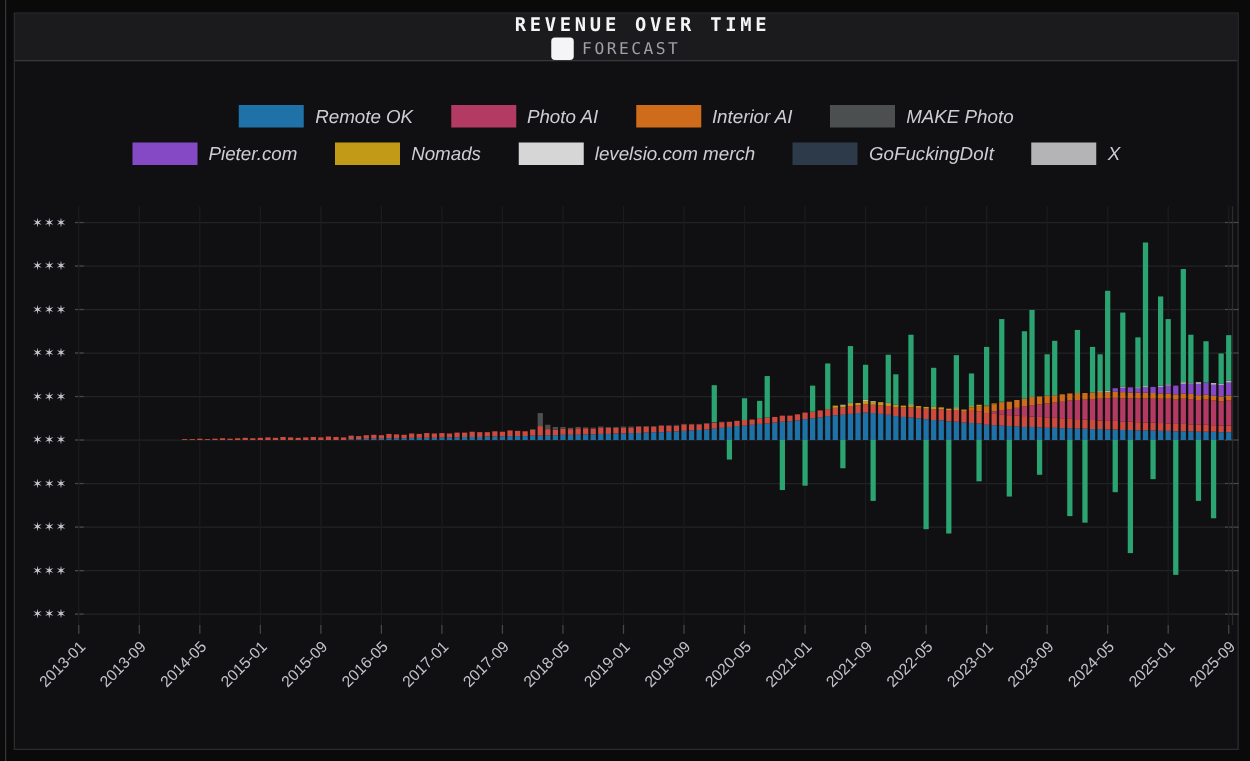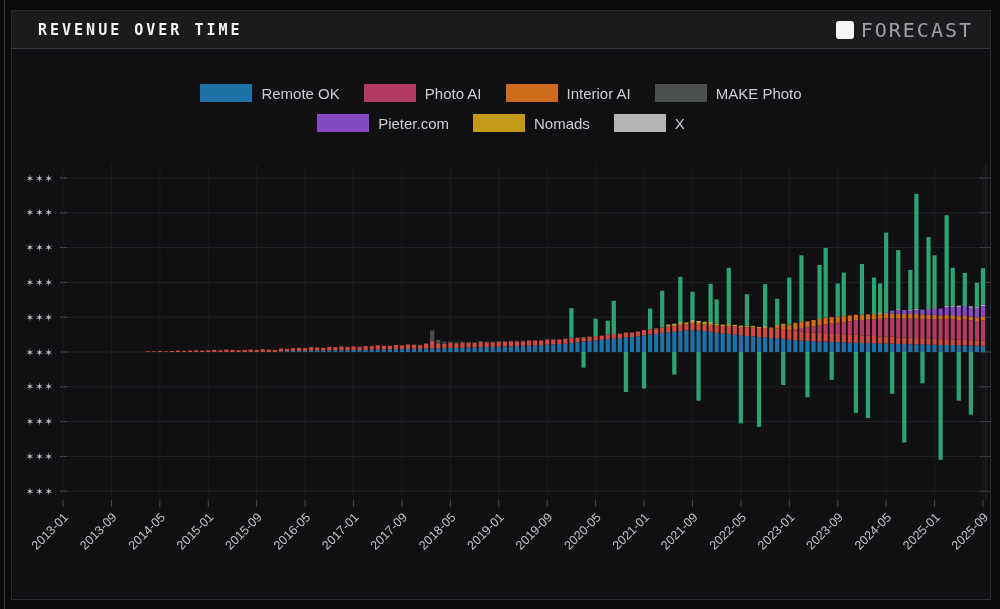--- a/index.html
+++ b/index.html
@@ -3,30 +3,30 @@
 <meta charset="utf-8">
 <style>
   html,body{margin:0;padding:0;background:#0a0a0b;}
   .page{position:relative;width:1000px;height:609px;background:#0a0a0b;overflow:hidden;
         font-family:"Liberation Sans",sans-serif;}
   .left-edge-line{position:absolute;left:4px;top:0;width:1px;height:609px;background:#353538;}
   .panel{position:absolute;left:11px;top:10px;width:980px;height:590px;
          background:#101012;border:1px solid #2c2c30;box-sizing:border-box;}
   .titlebar{position:absolute;left:0;top:0;width:100%;height:38px;background:#1b1b1e;
             border-bottom:1px solid #38383c;box-sizing:border-box;
-            display:flex;align-items:center;justify-content:space-between;}
+            display:flex;align-items:center;justify-content:space-between;flex-direction:column;}
   .title{padding-left:26px;color:#f4f4f5;font-family:"DejaVu Sans Mono",monospace;
          font-weight:bold;font-size:15px;letter-spacing:3px;}
   .forecast{display:flex;align-items:center;gap:7px;padding-right:17px;cursor:pointer;}
   .checkbox{width:18px;height:18px;background:#f5f5f5;border-radius:3px;display:inline-block;}
   .forecast-label{color:#9fa0a8;font-family:"DejaVu Sans Mono",monospace;
-                  font-size:20px;letter-spacing:2px;}
+                  font-size:13px;letter-spacing:2px;}
   #legend{position:absolute;left:11px;top:84px;width:980px;display:flex;
           flex-direction:column;align-items:center;gap:12px;}
-  .legend-row{display:flex;justify-content:center;align-items:center;gap:24px;}
+  .legend-row{display:flex;justify-content:center;align-items:center;gap:30px;font-style:italic;}
   .legend-item{display:flex;align-items:center;gap:9px;cursor:pointer;}
   .swatch{width:52px;height:18px;display:inline-block;}
   .legend-label{color:#cdced3;font-size:15px;}
   svg#chart{position:absolute;left:0;top:0;width:1000px;height:609px;}
 </style>
 </head>
 <body>
 
 <div class="page">
   <div class="left-edge-line"></div>
@@ -629,18 +629,26 @@
       <div class="legend-row">
         <div class="legend-item">
           <span class="swatch" style="background: rgb(133, 73, 198);"></span>
           <span class="legend-label">Pieter.com</span>
         </div>
         <div class="legend-item">
           <span class="swatch" style="background: rgb(195, 154, 24);"></span>
           <span class="legend-label">Nomads</span>
         </div>
         <div class="legend-item">
+          <span class="swatch" style="background: rgb(214, 214, 214);"></span>
+          <span class="legend-label">levelsio.com merch</span>
+        </div>
+        <div class="legend-item">
+          <span class="swatch" style="background: rgb(44, 58, 73);"></span>
+          <span class="legend-label">GoFuckingDoIt</span>
+        </div>
+        <div class="legend-item">
           <span class="swatch" style="background: rgb(180, 180, 183);"></span>
           <span class="legend-label">X</span>
         </div>
       </div>
     </div>
 </div>
 
 </body></html>

